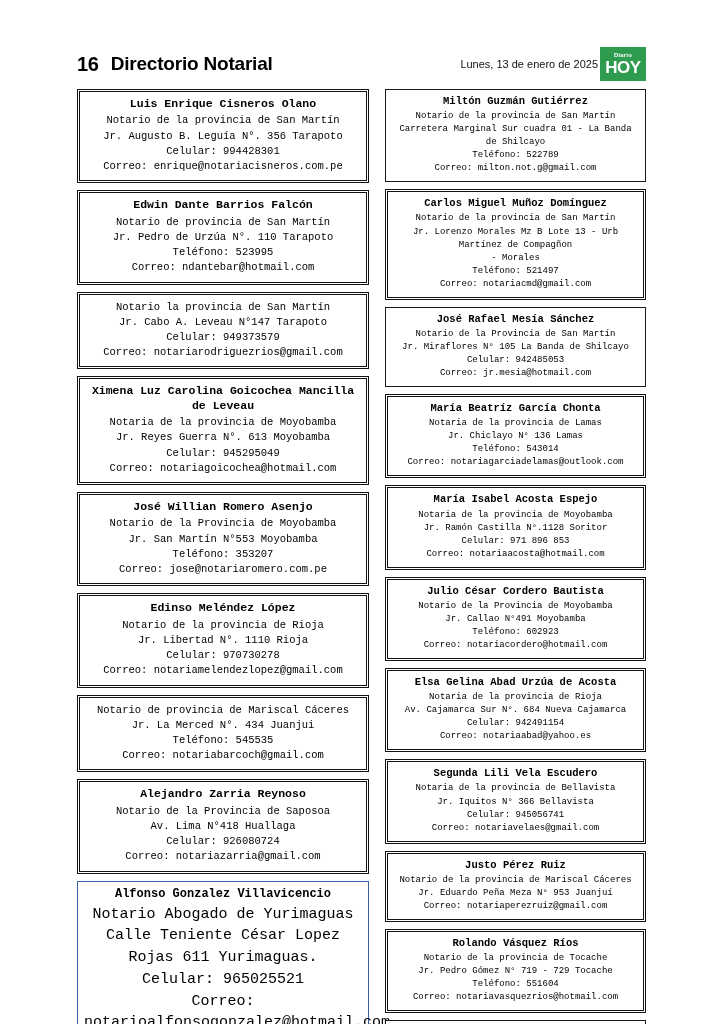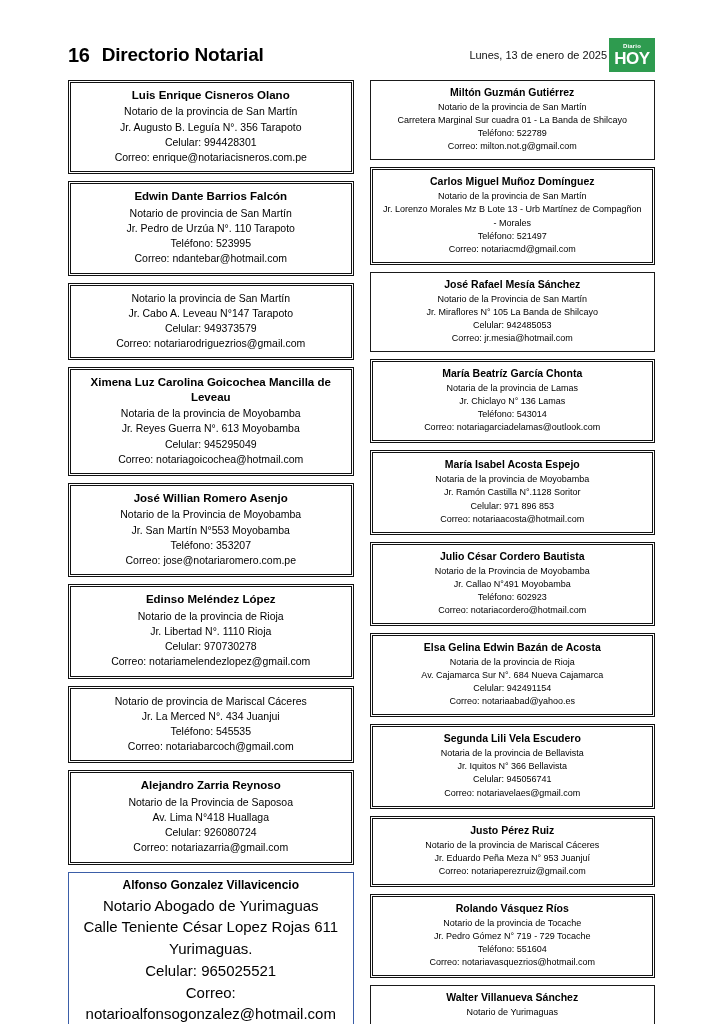--- a/index.html
+++ b/index.html
@@ -9,21 +9,21 @@
     height: 1024px;
     background: #ffffff;
     font-family: "Liberation Sans", sans-serif;
     color: #000;
     position: relative;
   }
   .page {
     width: 723px;
     height: 1024px;
     position: relative;
-    padding: 8px;
+    padding: 17px;
   }
   
   .header {
     display: flex;
     align-items: center;
     padding: 30px 60px 8px 60px;
     height: 72px;
   }
   .page-number {
     font-size: 20px;
@@ -73,20 +73,21 @@
     padding: 0 60px;
     align-items: flex-start;
   }
   .col { width: 292px; display: flex; flex-direction: column; gap: 7px; }
   
   .card {
     border: 1.5px solid #1a1a1a;
     padding: 5px 6px 6px 6px;
     text-align: center;
     background: #fff;
+    font-family: Liberation Mono, monospace;
   }
   .card.double {
     border: 3px double #111;
   }
   .card.highlight {
     border: 1.5px solid #3b5ea8;
   }
   .card .name {
     font-weight: bold;
     font-size: 10.5px;
@@ -220,21 +221,21 @@
           <div class="line">Correo: notariaacosta@hotmail.com</div>
         </div>
         <div class="card double">
           <div class="name">Julio César Cordero Bautista</div>
           <div class="line">Notario de la Provincia de Moyobamba</div>
           <div class="line">Jr. Callao N°491 Moyobamba</div>
           <div class="line">Teléfono: 602923</div>
           <div class="line">Correo: notariacordero@hotmail.com</div>
         </div>
         <div class="card double">
-          <div class="name">Elsa Gelina Edwin Bazán de Acosta</div>
+          <div class="name">Elsa Gelina Abad Urzúa de Acosta</div>
           <div class="line">Notaria de la provincia de Rioja</div>
           <div class="line">Av. Cajamarca Sur N°. 684 Nueva Cajamarca</div>
           <div class="line">Celular: 942491154</div>
           <div class="line">Correo: notariaabad@yahoo.es</div>
         </div>
         <div class="card double">
           <div class="name">Segunda Lili Vela Escudero</div>
           <div class="line">Notaria de la provincia de Bellavista</div>
           <div class="line">Jr. Iquitos N° 366 Bellavista</div>
           <div class="line">Celular: 945056741</div>

